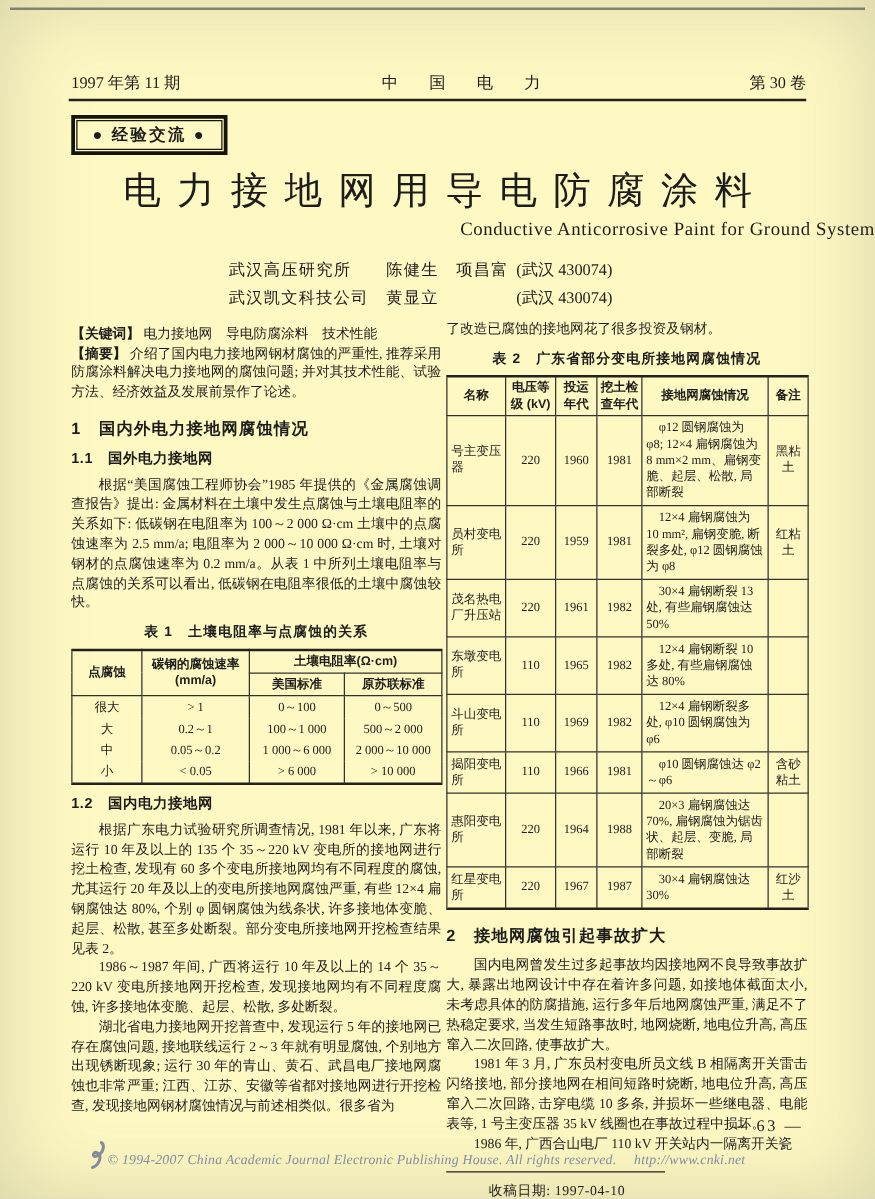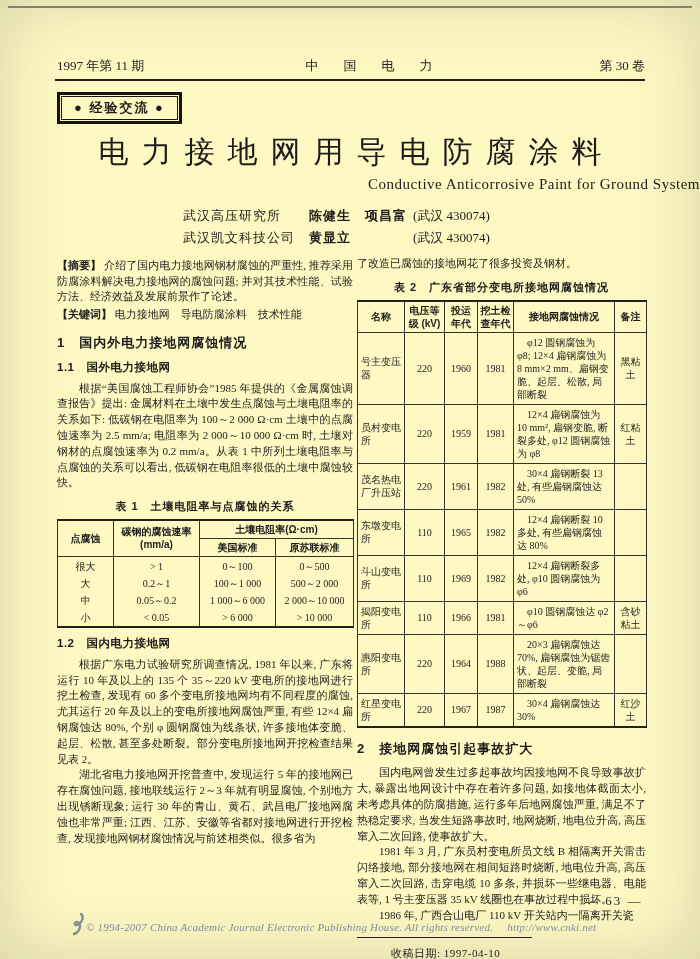--- a/index.html
+++ b/index.html
@@ -21,21 +21,21 @@
   .jrule{position:absolute;top:79px;left:55px;width:590px;height:2px;background:#22211f;}
   
   .badge{position:absolute;top:92px;left:57px;border:3px solid #15140f;padding:1px;background:transparent;}
   .badge-inner{border:1px solid #15140f;padding:2px 12px;font-family:"Liberation Sans","DejaVu Sans",sans-serif;font-weight:bold;font-size:13px;letter-spacing:2px;}
   
   .title{position:absolute;top:132px;left:0;width:700px;text-align:center;font-size:30px;letter-spacing:13px;font-weight:500;white-space:nowrap;text-indent:13px;}
   .subtitle{position:absolute;top:176px;left:0;width:700px;text-align:right;font-size:15px;letter-spacing:.5px;}
   .authors{position:absolute;top:205px;left:183px;font-size:13px;line-height:22px;}
   .authors .row{display:flex;}
   .authors .org{width:126px;letter-spacing:1px;}
-  .authors .names{width:104px;letter-spacing:1px;font-weight:bold;}
+  .authors .names{width:104px;letter-spacing:1px;}
   
   .col{position:absolute;font-size:11px;line-height:15.8px;text-align:justify;}
   .col-left{top:258px;left:57px;width:296px;}
   .col-right{top:256px;left:357px;width:289px;}
   p{margin:0;}
   .indent{text-indent:2em;}
   .b{font-weight:bold;}
   .abstract{font-size:11px;line-height:15.5px;}
   .kwline{margin-top:2px;}
   h1.sec{font-family:"Liberation Sans","DejaVu Sans",sans-serif;font-size:13px;margin:13px 0 9px 0;letter-spacing:1px;}
@@ -91,22 +91,22 @@
       <span class="city">(武汉 430074)</span>
     </div>
     <div class="row">
       <span class="org">武汉凯文科技公司</span>
       <span class="names">黄显立</span>
       <span class="city">(武汉 430074)</span>
     </div>
   </div>
 
   <div class="col col-left">
+    <p class="abstract kwline"><span class="b">【关键词】</span> <span>电力接地网　导电防腐涂料　技术性能</span></p>
     <p class="abstract"><span class="b">【摘要】</span> <span>介绍了国内电力接地网钢材腐蚀的严重性, 推荐采用防腐涂料解决电力接地网的腐蚀问题; 并对其技术性能、试验方法、经济效益及发展前景作了论述。</span></p>
-    <p class="abstract kwline"><span class="b">【关键词】</span> <span>电力接地网　导电防腐涂料　技术性能</span></p>
 
     <h1 class="sec">1　国内外电力接地网腐蚀情况</h1>
     <h2 class="sub">1.1　国外电力接地网</h2>
     <p class="indent">根据“美国腐蚀工程师协会”1985 年提供的《金属腐蚀调查报告》提出: 金属材料在土壤中发生点腐蚀与土壤电阻率的关系如下: 低碳钢在电阻率为 100～2 000 Ω·cm 土壤中的点腐蚀速率为 2.5 mm/a; 电阻率为 2 000～10 000 Ω·cm 时, 土壤对钢材的点腐蚀速率为 0.2 mm/a。从表 1 中所列土壤电阻率与点腐蚀的关系可以看出, 低碳钢在电阻率很低的土壤中腐蚀较快。</p>
 
     <div class="tcap">表 1　土壤电阻率与点腐蚀的关系</div>
     <table class="tbl t1">
       <colgroup>
           <col style="width:56px">
           <col style="width:86px">
@@ -147,20 +147,21 @@
           <td>小</td>
           <td>&lt; 0.05</td>
           <td>&gt; 6 000</td>
           <td>&gt; 10 000</td>
         </tr>
       </tbody>
     </table>
 
     <h2 class="sub">1.2　国内电力接地网</h2>
     <p class="indent">根据广东电力试验研究所调查情况, 1981 年以来, 广东将运行 10 年及以上的 135 个 35～220 kV 变电所的接地网进行挖土检查, 发现有 60 多个变电所接地网均有不同程度的腐蚀, 尤其运行 20 年及以上的变电所接地网腐蚀严重, 有些 12×4 扁钢腐蚀达 80%, 个别 φ 圆钢腐蚀为线条状, 许多接地体变脆、起层、松散, 甚至多处断裂。部分变电所接地网开挖检查结果见表 2。</p>
+    <p class="indent">1986～1987 年间, 广西将运行 10 年及以上的 14 个 35～220 kV 变电所接地网开挖检查, 发现接地网均有不同程度腐蚀, 许多接地体变脆、起层、松散, 多处断裂。</p>
     <p class="indent">湖北省电力接地网开挖普查中, 发现运行 5 年的接地网已存在腐蚀问题, 接地联线运行 2～3 年就有明显腐蚀, 个别地方出现锈断现象; 运行 30 年的青山、黄石、武昌电厂接地网腐蚀也非常严重; 江西、江苏、安徽等省都对接地网进行开挖检查, 发现接地网钢材腐蚀情况与前述相类似。很多省为</p>
   </div>
 
   <div class="col col-right">
     <p>了改造已腐蚀的接地网花了很多投资及钢材。</p>
 
     <div class="tcap">表 2　广东省部分变电所接地网腐蚀情况</div>
     <table class="tbl t2">
       <colgroup>
           <col style="width:47px">

